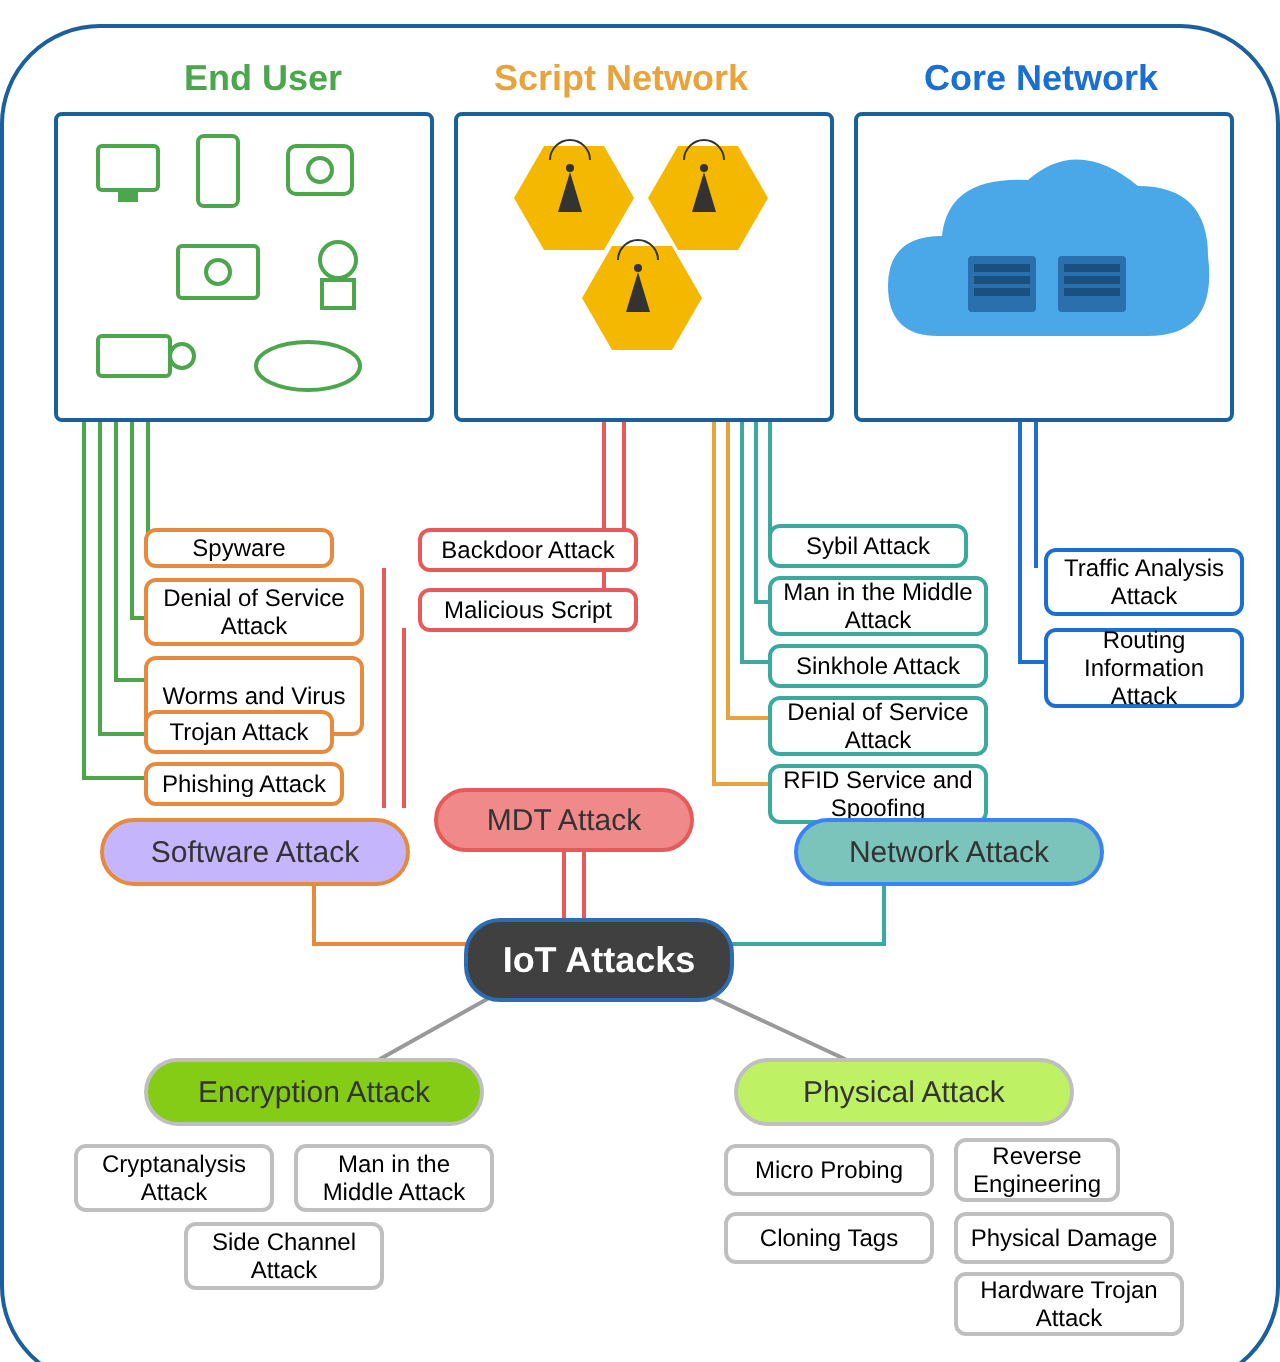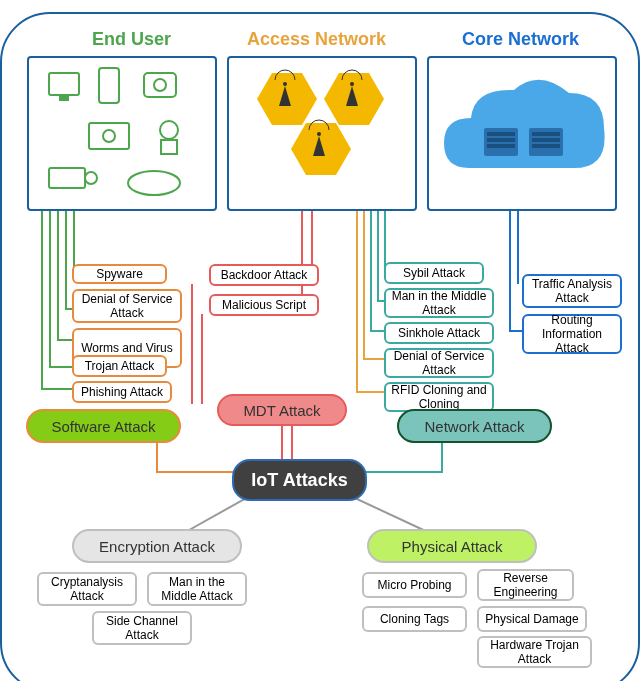--- a/index.html
+++ b/index.html
@@ -46,21 +46,21 @@
 
   <path d="M508 195 L508 317 L520 317" stroke="#1a6fd1" stroke-width="2" fill="none"></path>
   <path d="M516 195 L516 270" stroke="#1a6fd1" stroke-width="2" fill="none"></path>
 
   <path d="M180 520 L255 478" stroke="#999" stroke-width="2" fill="none"></path>
 
   <path d="M430 520 L340 478" stroke="#999" stroke-width="2" fill="none"></path>
 </svg>
 
 <div class="title" style="left:90px;top:15px;color:#4ca64c">End User</div>
-<div class="title" style="left:245px;top:15px;color:#e8a33d">Access Network</div>
+<div class="title" style="left:245px;top:15px;color:#e8a33d">Script Network</div>
 <div class="title" style="left:460px;top:15px;color:#1a6fd1">Core Network</div>
 
 <div class="panel" style="left:25px;top:42px;width:190px;height:155px">
   
   <svg width="190" height="155">
     <rect x="20" y="15" width="30" height="22" rx="2" fill="none" stroke="#4ca64c" stroke-width="2"></rect>
         <rect x="30" y="37" width="10" height="6" fill="#4ca64c"></rect>
     <rect x="70" y="10" width="20" height="35" rx="3" fill="none" stroke="#4ca64c" stroke-width="2"></rect>
     <rect x="115" y="15" width="32" height="24" rx="4" fill="none" stroke="#4ca64c" stroke-width="2"></rect>
         <circle cx="131" cy="27" r="6" fill="none" stroke="#4ca64c" stroke-width="2"></circle>
@@ -117,37 +117,37 @@
 <div class="box" style="left:70px;top:341px;width:95px;height:22px;border-color:#e88a3d">Trojan Attack</div>
 <div class="box" style="left:70px;top:367px;width:100px;height:22px;border-color:#e88a3d">Phishing Attack</div>
 
 <div class="box" style="left:207px;top:250px;width:110px;height:22px;border-color:#e85a5a">Backdoor Attack</div>
 <div class="box" style="left:207px;top:280px;width:110px;height:22px;border-color:#e85a5a">Malicious Script</div>
 
 <div class="box" style="left:382px;top:248px;width:100px;height:22px;border-color:#3aa99f">Sybil Attack</div>
 <div class="box" style="left:382px;top:274px;width:110px;height:30px;border-color:#3aa99f">Man in the Middle Attack</div>
 <div class="box" style="left:382px;top:308px;width:110px;height:22px;border-color:#3aa99f">Sinkhole Attack</div>
 <div class="box" style="left:382px;top:334px;width:110px;height:30px;border-color:#3aa99f">Denial of Service Attack</div>
-<div class="box" style="left:382px;top:368px;width:110px;height:30px;border-color:#3aa99f">RFID Cloning and Cloning</div>
+<div class="box" style="left:382px;top:368px;width:110px;height:30px;border-color:#3aa99f">RFID Service and Spoofing</div>
 
 <div class="box" style="left:520px;top:260px;width:100px;height:34px;border-color:#1a6fd1">Traffic Analysis Attack</div>
 <div class="box" style="left:520px;top:300px;width:100px;height:40px;border-color:#1a6fd1">Routing Information Attack</div>
 
-<div class="pill" style="left:24px;top:395px;width:155px;height:34px;background:#84cc16;border:2px solid #e88a3d">Software Attack</div>
+<div class="pill" style="left:48px;top:395px;width:155px;height:34px;background:#c4b5fd;border:2px solid #e88a3d">Software Attack</div>
 <div class="pill" style="left:215px;top:380px;width:130px;height:32px;background:#f08a8a;border:2px solid #e85a5a">MDT Attack</div>
-<div class="pill" style="left:395px;top:395px;width:155px;height:34px;background:#7ac4bc;border:2px solid #14532d">Network Attack</div>
+<div class="pill" style="left:395px;top:395px;width:155px;height:34px;background:#7ac4bc;border:2px solid #3b82f6">Network Attack</div>
 
 <div class="pill" style="left:230px;top:445px;width:135px;height:42px;background:#404040;border:2px solid #2d6cb3;color:#fff;font-size:18px;font-weight:bold">IoT Attacks</div>
 
-<div class="pill" style="left:70px;top:515px;width:170px;height:34px;background:#e5e5e5;border:2px solid #bfbfbf">Encryption Attack</div>
+<div class="pill" style="left:70px;top:515px;width:170px;height:34px;background:#84cc16;border:2px solid #bfbfbf">Encryption Attack</div>
 <div class="pill" style="left:365px;top:515px;width:170px;height:34px;background:#bef264;border:2px solid #bfbfbf">Physical Attack</div>
 
 <div class="box" style="left:35px;top:558px;width:100px;height:34px;border-color:#bfbfbf">Cryptanalysis Attack</div>
 <div class="box" style="left:145px;top:558px;width:100px;height:34px;border-color:#bfbfbf">Man in the Middle Attack</div>
 <div class="box" style="left:90px;top:597px;width:100px;height:34px;border-color:#bfbfbf">Side Channel Attack</div>
 
 <div class="box" style="left:360px;top:558px;width:105px;height:26px;border-color:#bfbfbf">Micro Probing</div>
-<div class="box" style="left:475px;top:555px;width:97px;height:32px;border-color:#bfbfbf">Reverse Engineering</div>
+<div class="box" style="left:475px;top:555px;width:83px;height:32px;border-color:#bfbfbf">Reverse Engineering</div>
 <div class="box" style="left:360px;top:592px;width:105px;height:26px;border-color:#bfbfbf">Cloning Tags</div>
 <div class="box" style="left:475px;top:592px;width:110px;height:26px;border-color:#bfbfbf">Physical Damage</div>
 <div class="box" style="left:475px;top:622px;width:115px;height:32px;border-color:#bfbfbf">Hardware Trojan Attack</div>
 
 </div>
 
 </body></html>

